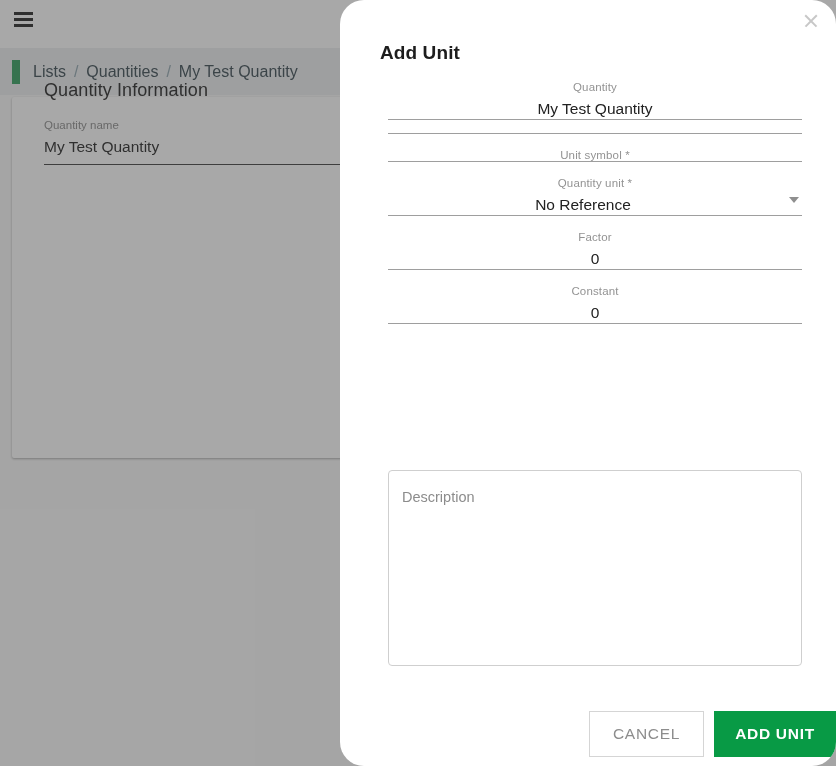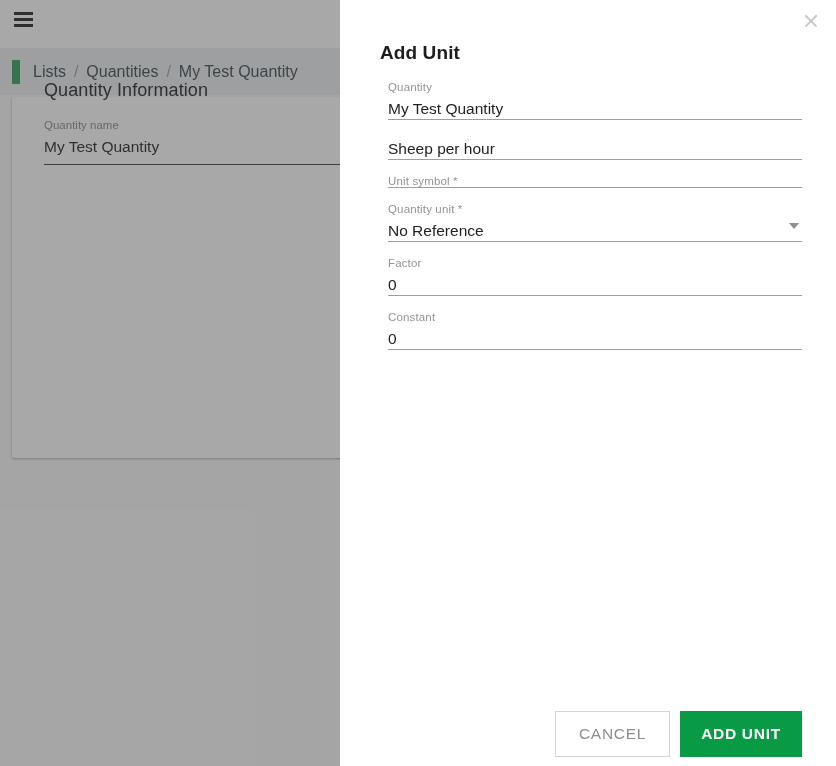--- a/index.html
+++ b/index.html
@@ -119,20 +119,21 @@
     background: rgba(66, 66, 66, 0.46);
   }
 
   
   #dialog {
     position: absolute;
     left: 340px; top: 0;
     width: 496px; height: 766px;
     background: #ffffff;
     overflow: hidden;
+    border-radius: 24px;
   }
   #close-icon {
     position: absolute;
     right: 12px; top: 8px;
     width: 26px; height: 26px;
     cursor: pointer;
     opacity: 0.75;
   }
   #close-icon:before, #close-icon:after {
     content: "";
@@ -150,20 +151,21 @@
     font-size: 19px;
     font-weight: bold;
     color: #1d1d1d;
     letter-spacing: 0.1px;
   }
 
   #form {
     position: absolute;
     left: 48px; top: 80px;
     width: 414px;
+    text-align: center;
   }
   .field {
     position: relative;
     padding-bottom: 14px;
   }
   .field-label {
     font-size: 11.5px;
     color: #939393;
     line-height: 14px;
     letter-spacing: 0.15px;
@@ -211,21 +213,20 @@
   }
 
   #actions {
     position: absolute;
     left: 0; top: 711px;
     width: 496px;
     height: 46px;
     display: flex;
     justify-content: flex-end;
     align-items: stretch;
-    padding-right: 34px;
     box-sizing: border-box;
   }
   #cancel-button {
     width: 115px;
     background: #ffffff;
     border: 1px solid #d5d5d5;
     box-sizing: border-box;
     color: #8d8d8d;
     font-size: 15.5px;
     font-family: "Liberation Sans", sans-serif;
@@ -296,21 +297,20 @@
 
   <div id="form">
 
     <div class="field">
       <div class="field-label">Quantity</div>
       <div class="field-value">My Test Quantity</div>
       <div class="field-underline"></div>
     </div>
 
     <div class="field">
-      <div class="field-value">Sheep per hour</div>
       <div class="field-underline"></div>
     </div>
 
     <div class="field">
       <div class="field-label">Unit symbol *</div>
       <div class="field-underline"></div>
     </div>
 
     <div class="field select">
       <div class="field-label">Quantity unit *</div>
@@ -326,19 +326,22 @@
     </div>
 
     <div class="field">
       <div class="field-label">Constant</div>
       <div class="field-value">0</div>
       <div class="field-underline"></div>
     </div>
 
   </div>
 
+  <div id="description-box">
+    <div id="description-placeholder">Description</div>
+  </div>
 
   <div id="actions">
     <button id="cancel-button">CANCEL</button>
     <button id="add-unit-button">ADD UNIT</button>
   </div>
 
 </div>
 
 </body></html>

